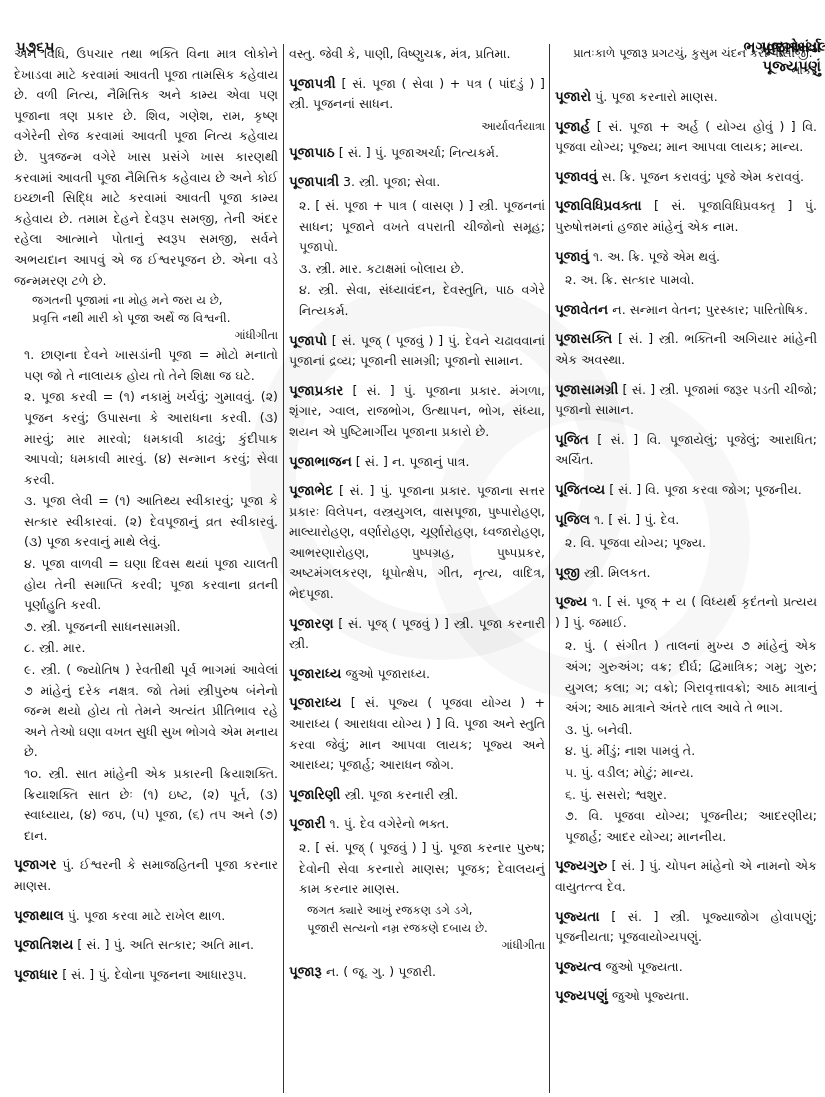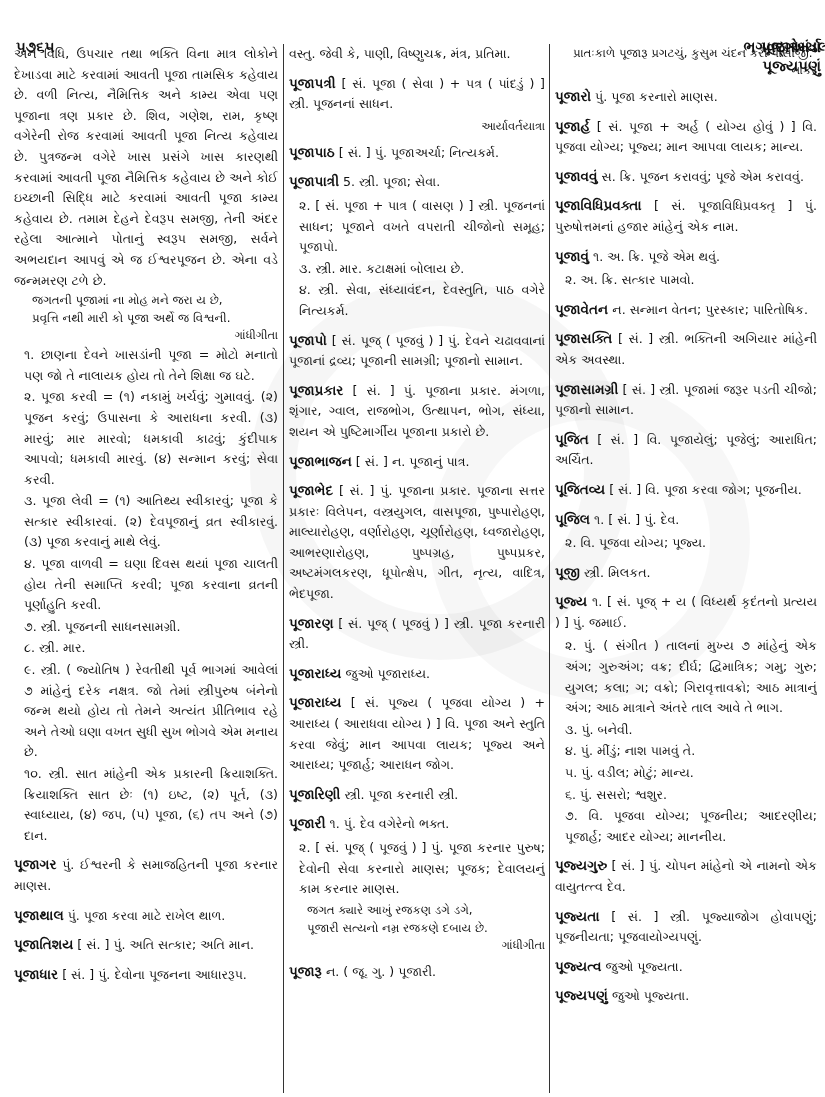--- a/index.html
+++ b/index.html
@@ -75,21 +75,21 @@
     <div class="entry"><span class="hw">પૂજાગર</span> <span>પું. ઈશ્વરની કે સમાજહિતની પૂજા કરનાર માણસ.</span></div>
     <div class="entry"><span class="hw">પૂજાથાલ</span> <span>પું. પૂજા કરવા માટે રાખેલ થાળ.</span></div>
     <div class="entry"><span class="hw">પૂજાતિશય</span> <span>[ સં. ] પું. અતિ સત્કાર; અતિ માન.</span></div>
     <div class="entry"><span class="hw">પૂજાધાર</span> <span>[ સં. ] પું. દેવોના પૂજનના આધારરૂપ.</span></div>
   </div>
 <div class="col col-mid">
     <div class="p">વસ્તુ. જેવી કે, પાણી, વિષ્ણુચક્ર, મંત્ર, પ્રતિમા.</div>
     <div class="entry"><span class="hw">પૂજાપત્રી</span> <span>[ સં. પૂજા ( સેવા ) + પત્ર ( પાંદડું ) ] સ્ત્રી. પૂજનનાં સાધન.</span></div>
     <div class="src">આર્યાવર્તયાત્રા</div>
     <div class="entry"><span class="hw">પૂજાપાઠ</span> <span>[ સં. ] પું. પૂજાઅર્ચા; નિત્યકર્મ.</span></div>
-    <div class="entry"><span class="hw">પૂજાપાત્રી</span> <span>5. સ્ત્રી. પૂજા; સેવા.</span></div>
+    <div class="entry"><span class="hw">પૂજાપાત્રી</span> <span>3. સ્ત્રી. પૂજા; સેવા.</span></div>
     <div class="sense">૨. [ સં. પૂજા + પાત્ર ( વાસણ ) ] સ્ત્રી. પૂજનનાં સાધન; પૂજાને વખતે વપરાતી ચીજોનો સમૂહ; પૂજાપો.</div>
     <div class="sense">૩. સ્ત્રી. માર. કટાક્ષમાં બોલાય છે.</div>
     <div class="sense">૪. સ્ત્રી. સેવા, સંધ્યાવંદન, દેવસ્તુતિ, પાઠ વગેરે નિત્યકર્મ.</div>
     <div class="entry"><span class="hw">પૂજાપો</span> <span>[ સં. પૂજ્ ( પૂજવું ) ] પું. દેવને ચઢાવવાનાં પૂજાનાં દ્રવ્ય; પૂજાની સામગ્રી; પૂજાનો સામાન.</span></div>
     <div class="entry"><span class="hw">પૂજાપ્રકાર</span> <span>[ સં. ] પું. પૂજાના પ્રકાર. મંગળા, શૃંગાર, ગ્વાલ, રાજભોગ, ઉત્થાપન, ભોગ, સંધ્યા, શયન એ પુષ્ટિમાર્ગીય પૂજાના પ્રકારો છે.</span></div>
     <div class="entry"><span class="hw">પૂજાભાજન</span> <span>[ સં. ] ન. પૂજાનું પાત્ર.</span></div>
     <div class="entry"><span class="hw">પૂજાભેદ</span> <span>[ સં. ] પું. પૂજાના પ્રકાર. પૂજાના સત્તર પ્રકારઃ વિલેપન, વસ્ત્રયુગલ, વાસપૂજા, પુષ્પારોહણ, માલ્યારોહણ, વર્ણારોહણ, ચૂર્ણારોહણ, ધ્વજારોહણ, આભરણારોહણ, પુષ્પગ્રહ, પુષ્પપ્રકર, અષ્ટમંગલકરણ, ધૂપોત્ક્ષેપ, ગીત, નૃત્ય, વાદિત્ર, ભેદપૂજા.</span></div>
     <div class="entry"><span class="hw">પૂજારણ</span> <span>[ સં. પૂજ્ ( પૂજવું ) ] સ્ત્રી. પૂજા કરનારી સ્ત્રી.</span></div>
     <div class="entry"><span class="hw">પૂજારાધ્ય</span> <span>જુઓ પૂજારાધ્ય.</span></div>
     <div class="entry"><span class="hw">પૂજારાધ્ય</span> <span>[ સં. પૂજ્ય ( પૂજવા યોગ્ય ) + આરાધ્ય ( આરાધવા યોગ્ય ) ] વિ. પૂજા અને સ્તુતિ કરવા જેવું; માન આપવા લાયક; પૂજ્ય અને આરાધ્ય; પૂજાર્હ; આરાધન જોગ.</span></div>

